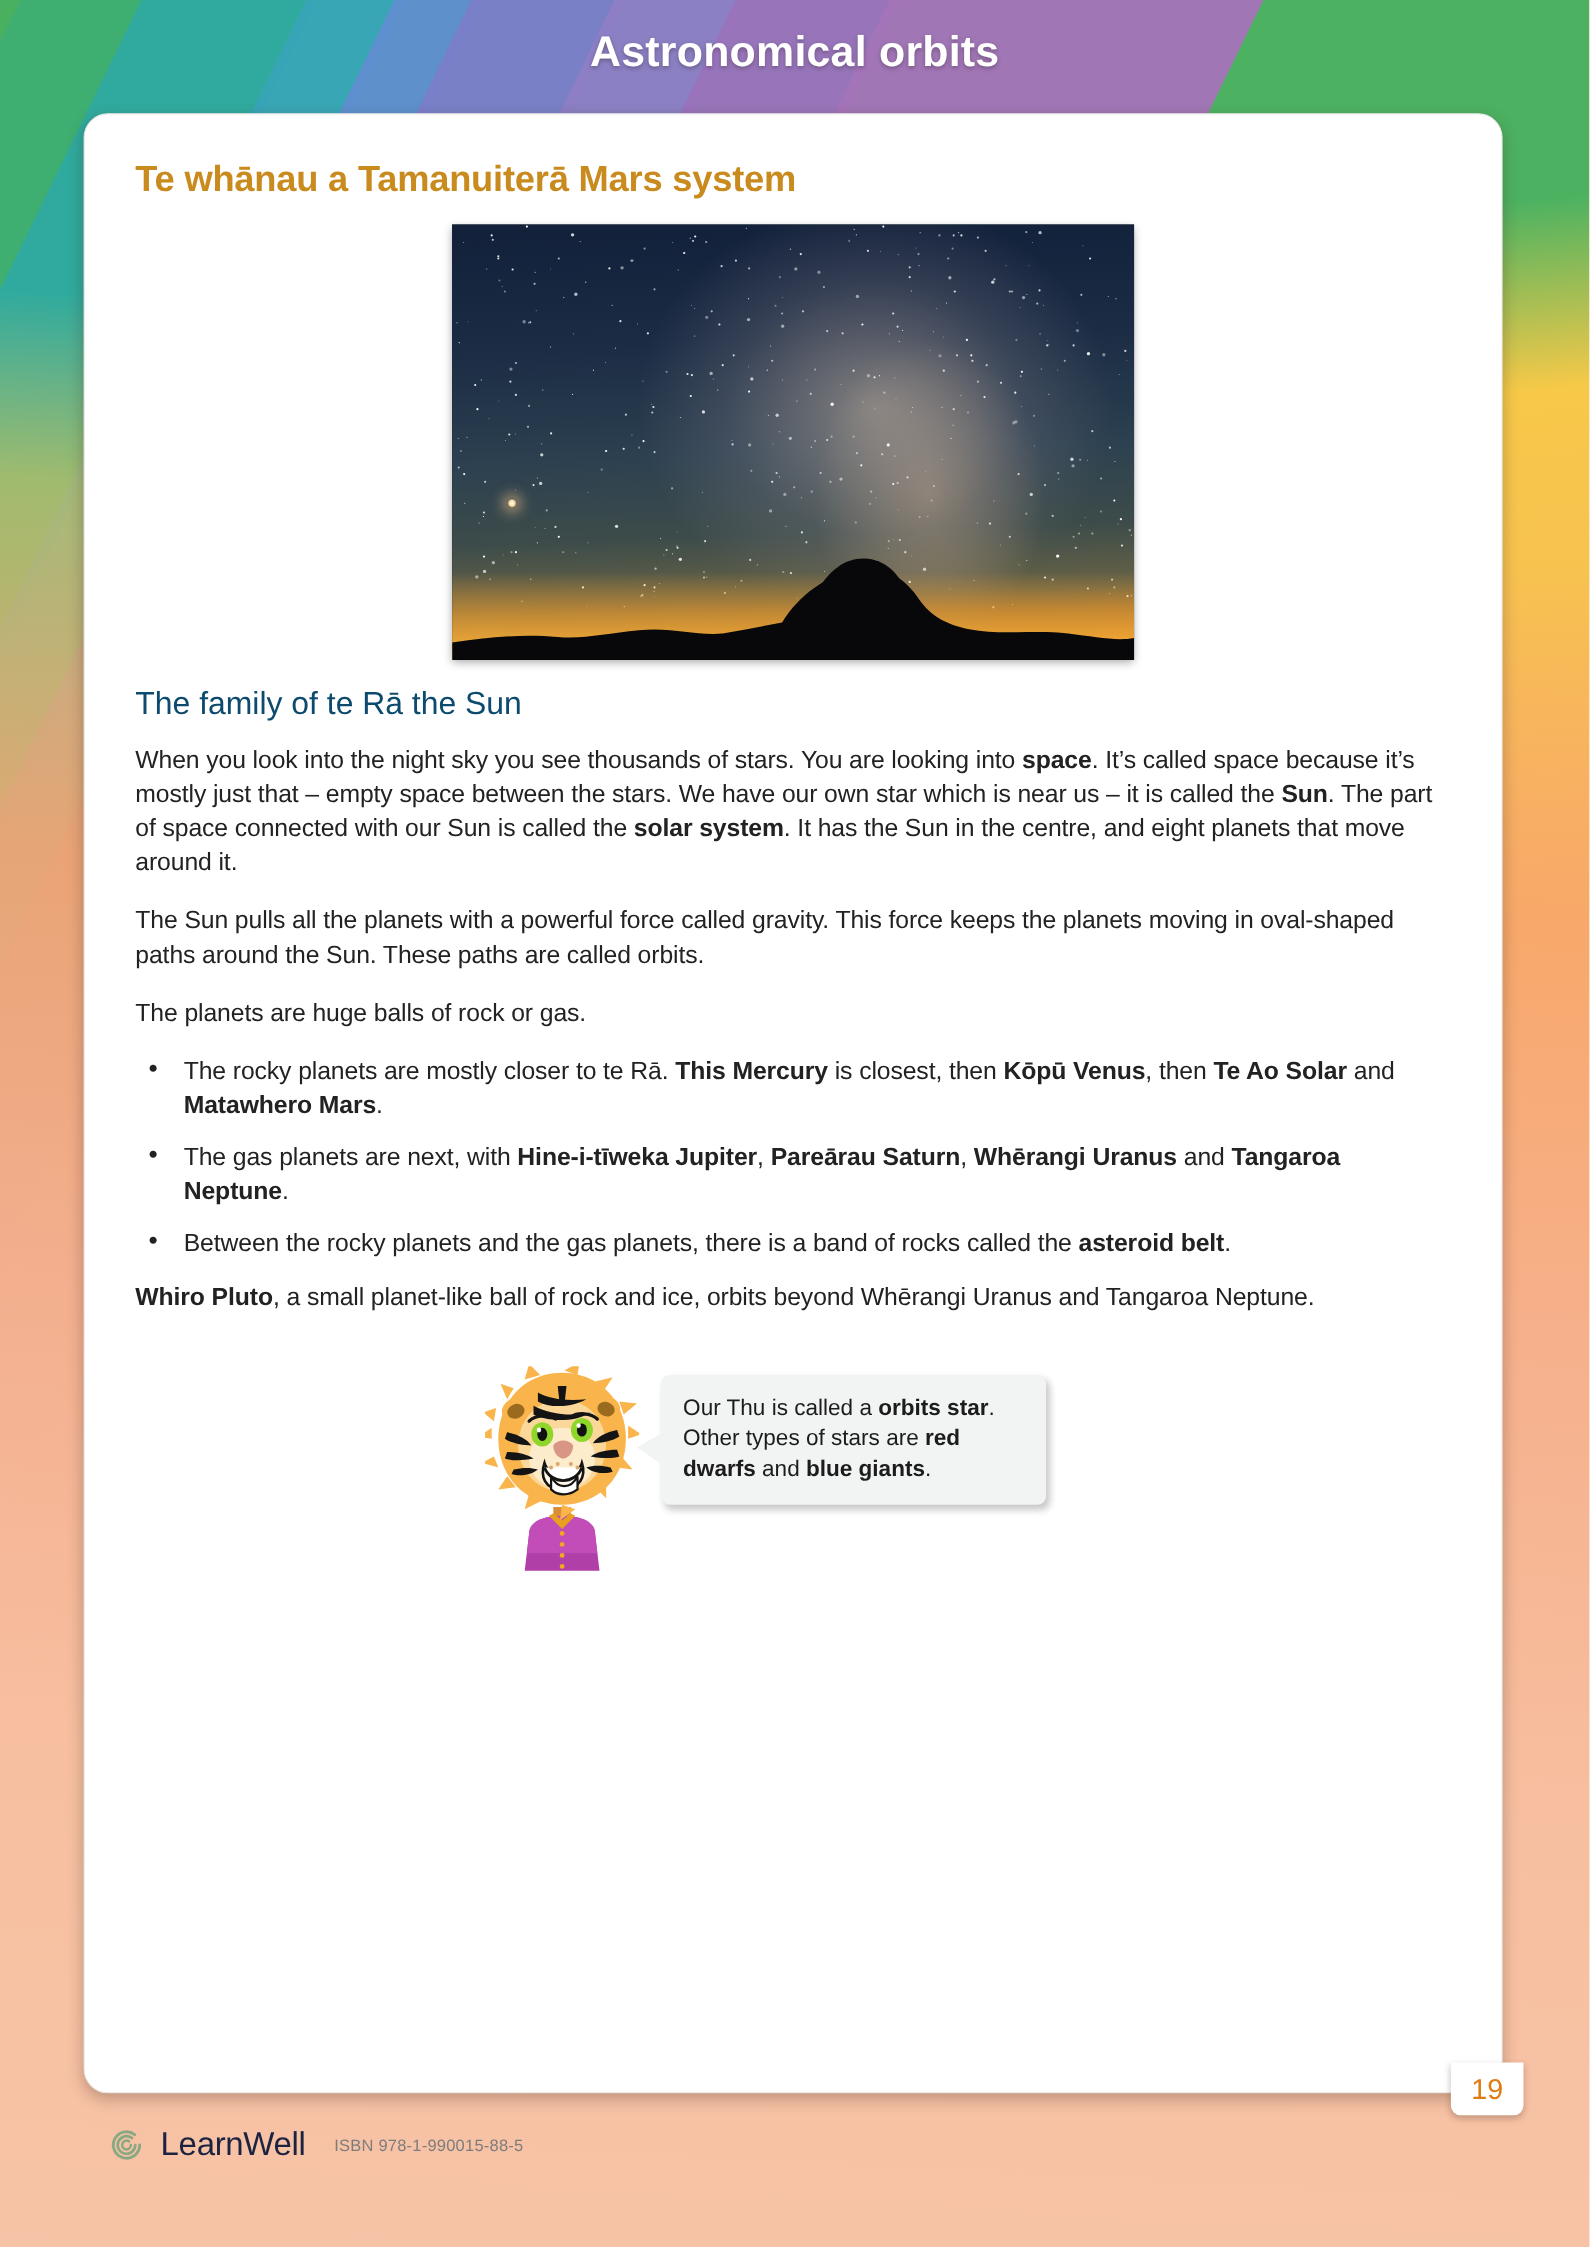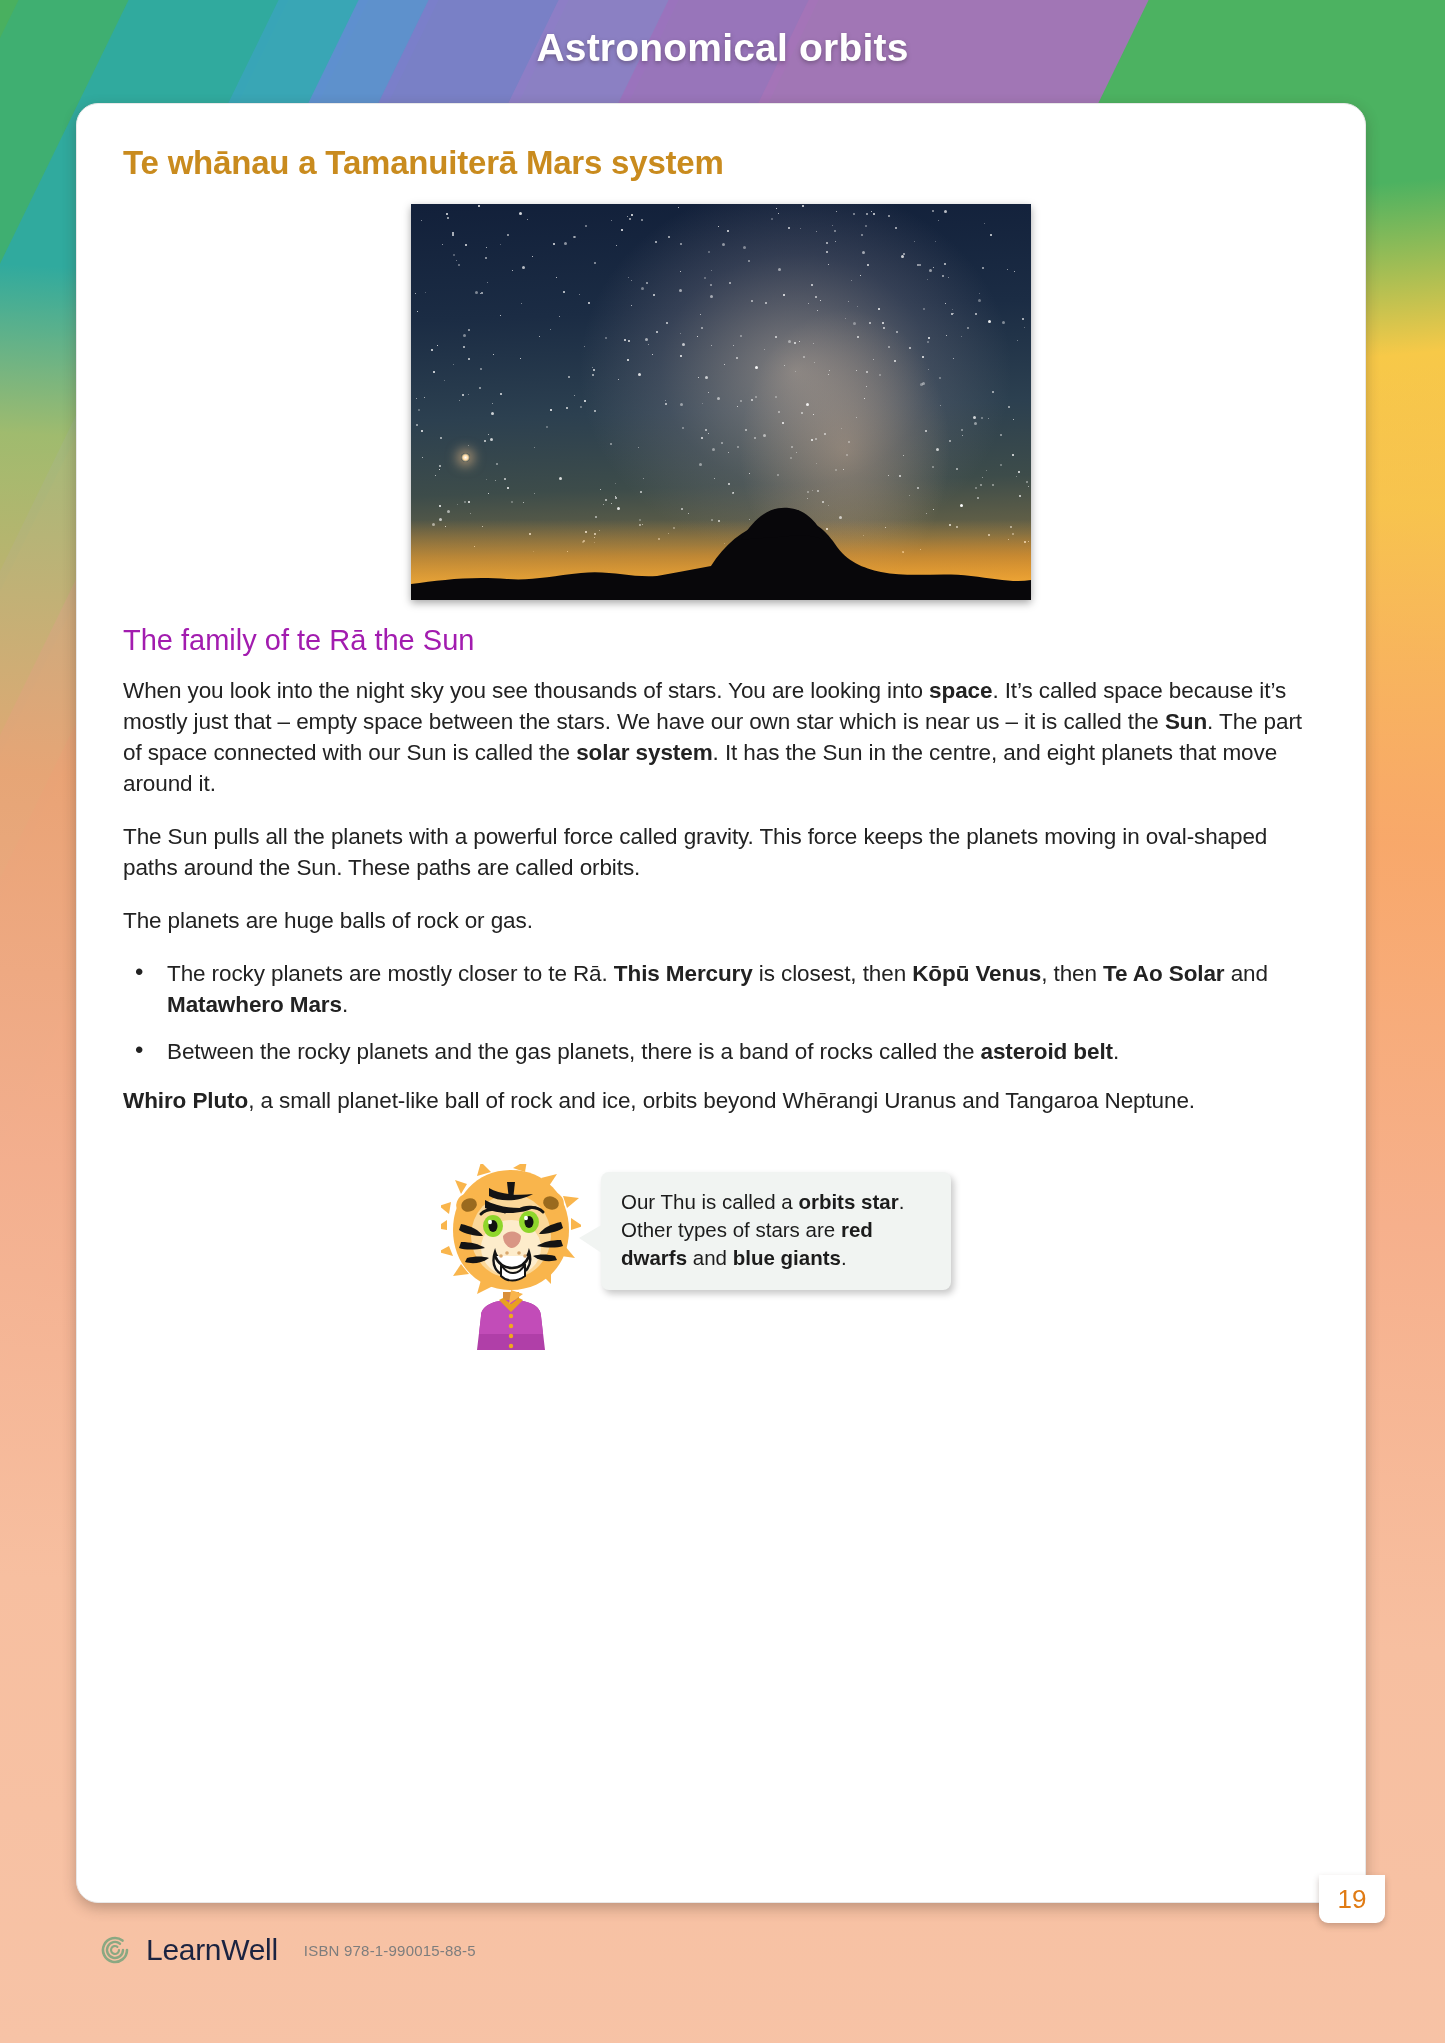--- a/index.html
+++ b/index.html
@@ -73,21 +73,21 @@
   
   .h-gold {
     font-size: 33px;
     font-weight: bold;
     color: #c98b1e;
     letter-spacing: -0.2px;
     margin-bottom: 22px;
   }
   .h-green {
     font-size: 29px;
-    color: #a21caf;
+    color: #0c4a6e;
     font-weight: normal;
     margin: 24px 0 18px 0;
   }
 
   
   .photo-wrap {
     width: 620px;
     margin: 0 auto 0 auto;
     position: relative;
   }
@@ -714,20 +714,21 @@
     <div class="h-green">The family of te Rā the Sun</div>
 
     <p class="body-p"><span>When you look into the night sky you see thousands of stars. You are looking into </span><b>space</b><span>. It’s called space because it’s mostly just that – empty space between the stars. We have our own star which is near us – it is called the </span><b>Sun</b><span>. The part of space connected with our Sun is called the </span><b>solar system</b><span>. It has the Sun in the centre, and eight planets that move around it.</span></p>
 
     <p class="body-p">The Sun pulls all the planets with a powerful force called gravity. This force keeps the planets moving in oval-shaped paths around the Sun. These paths are called orbits.</p>
 
     <p class="body-p">The planets are huge balls of rock or gas.</p>
 
     <ul class="bullets">
       <li><span>The rocky planets are mostly closer to te Rā. </span><b>This Mercury</b><span> is closest, then </span><b>Kōpū Venus</b><span>, then </span><b>Te Ao Solar</b><span> and </span><b>Matawhero Mars</b><span>.</span></li>
+      <li><span>The gas planets are next, with </span><b>Hine-i-tīweka Jupiter</b><span>, </span><b>Pareārau Saturn</b><span>, </span><b>Whērangi Uranus</b><span> and </span><b>Tangaroa Neptune</b><span>.</span></li>
       <li><span>Between the rocky planets and the gas planets, there is a band of rocks called the </span><b>asteroid belt</b><span>.</span></li>
     </ul>
 
     <p class="body-p"><b>Whiro Pluto</b><span>, a small planet-like ball of rock and ice, orbits beyond Whērangi Uranus and Tangaroa Neptune.</span></p>
 
     <div class="mascot-row">
 
       <svg class="tiger" viewBox="0 0 140 190">
 
         <path d="M62,128 L78,128 L78,146 L62,146 Z" fill="#d98f3a"></path>

